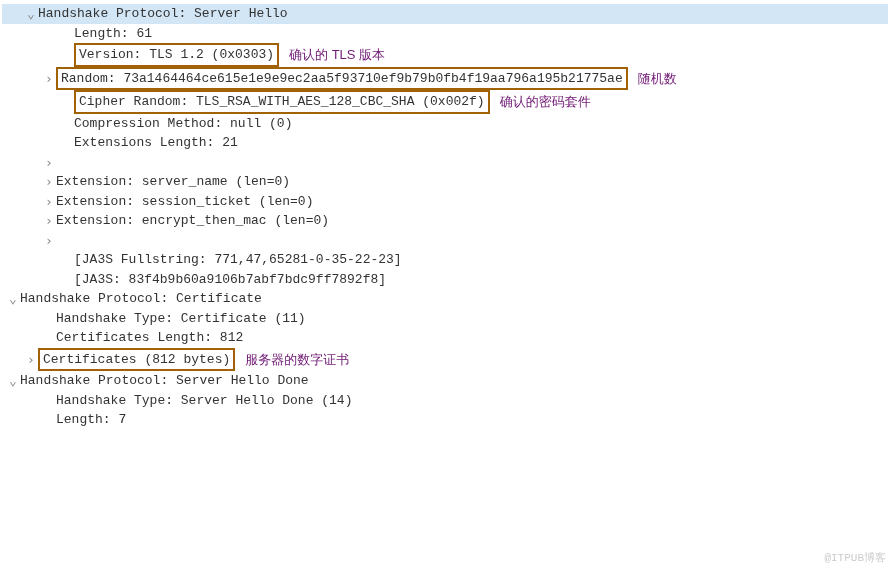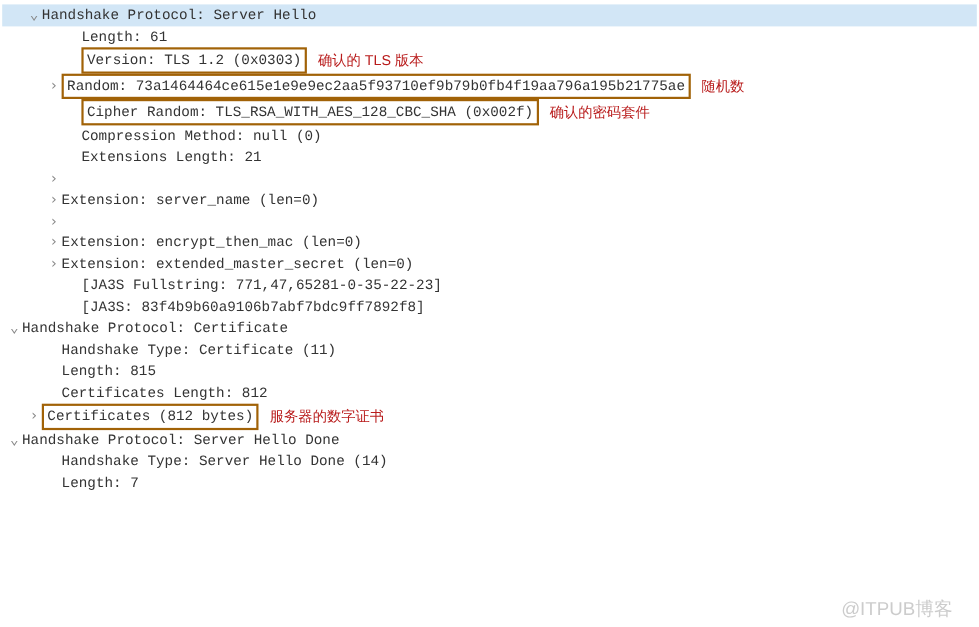--- a/index.html
+++ b/index.html
@@ -41,35 +41,35 @@
   .text {
     white-space: pre;
   }
   .boxed {
     display: inline-block;
     border: 2px solid #a16207;
     padding: 0 3px;
     margin-right: 4px;
   }
   .annot {
-    color: #b91c1c;
+    color: #701a75;
     font-family: 'Microsoft YaHei', Arial, sans-serif;
     font-size: 13px;
     margin-left: 6px;
   }
   .indent-0 { padding-left: 4px; }
   .indent-1 { padding-left: 22px; }
   .indent-2 { padding-left: 40px; }
   .indent-3 { padding-left: 58px; }
   .watermark {
     position: absolute;
-    right: 24px;
+    right: 4px;
     bottom: 4px;
-    font-family: Liberation Sans, sans-serif;
-    font-size: 17px;
+    font-family: Liberation Mono, monospace;
+    font-size: 11px;
     color: #ccc;
   }
 </style>
 </head>
 <body>
 
 <div class="tree">
 
   <div class="row indent-1 selected">
     <span class="toggle">⌄</span>
@@ -104,49 +104,45 @@
   </div>
   <div class="row indent-2">
     <span class="toggle">›</span>
   </div>
   <div class="row indent-2">
     <span class="toggle">›</span>
     <span class="text">Extension: server_name (len=0)</span>
   </div>
   <div class="row indent-2">
     <span class="toggle">›</span>
+    <span class="text">Extension: session_ticket (len=0)</span>
   </div>
   <div class="row indent-2">
     <span class="toggle">›</span>
     <span class="text">Extension: encrypt_then_mac (len=0)</span>
   </div>
   <div class="row indent-2">
     <span class="toggle">›</span>
-    <span class="text">Extension: extended_master_secret (len=0)</span>
   </div>
   <div class="row indent-3">
     <span class="toggle empty">·</span>
     <span class="text">[JA3S Fullstring: 771,47,65281-0-35-22-23]</span>
   </div>
   <div class="row indent-3">
     <span class="toggle empty">·</span>
     <span class="text">[JA3S: 83f4b9b60a9106b7abf7bdc9ff7892f8]</span>
   </div>
 
   <div class="row indent-0">
     <span class="toggle">⌄</span>
     <span class="text">Handshake Protocol: Certificate</span>
   </div>
   <div class="row indent-2">
     <span class="toggle empty">·</span>
     <span class="text">Handshake Type: Certificate (11)</span>
-  </div>
-  <div class="row indent-2">
-    <span class="toggle empty">·</span>
-    <span class="text">Length: 815</span>
   </div>
   <div class="row indent-2">
     <span class="toggle empty">·</span>
     <span class="text">Certificates Length: 812</span>
   </div>
   <div class="row indent-1">
     <span class="toggle">›</span>
     <span class="boxed text">Certificates (812 bytes)</span>
     <span class="annot">服务器的数字证书</span>
   </div>

